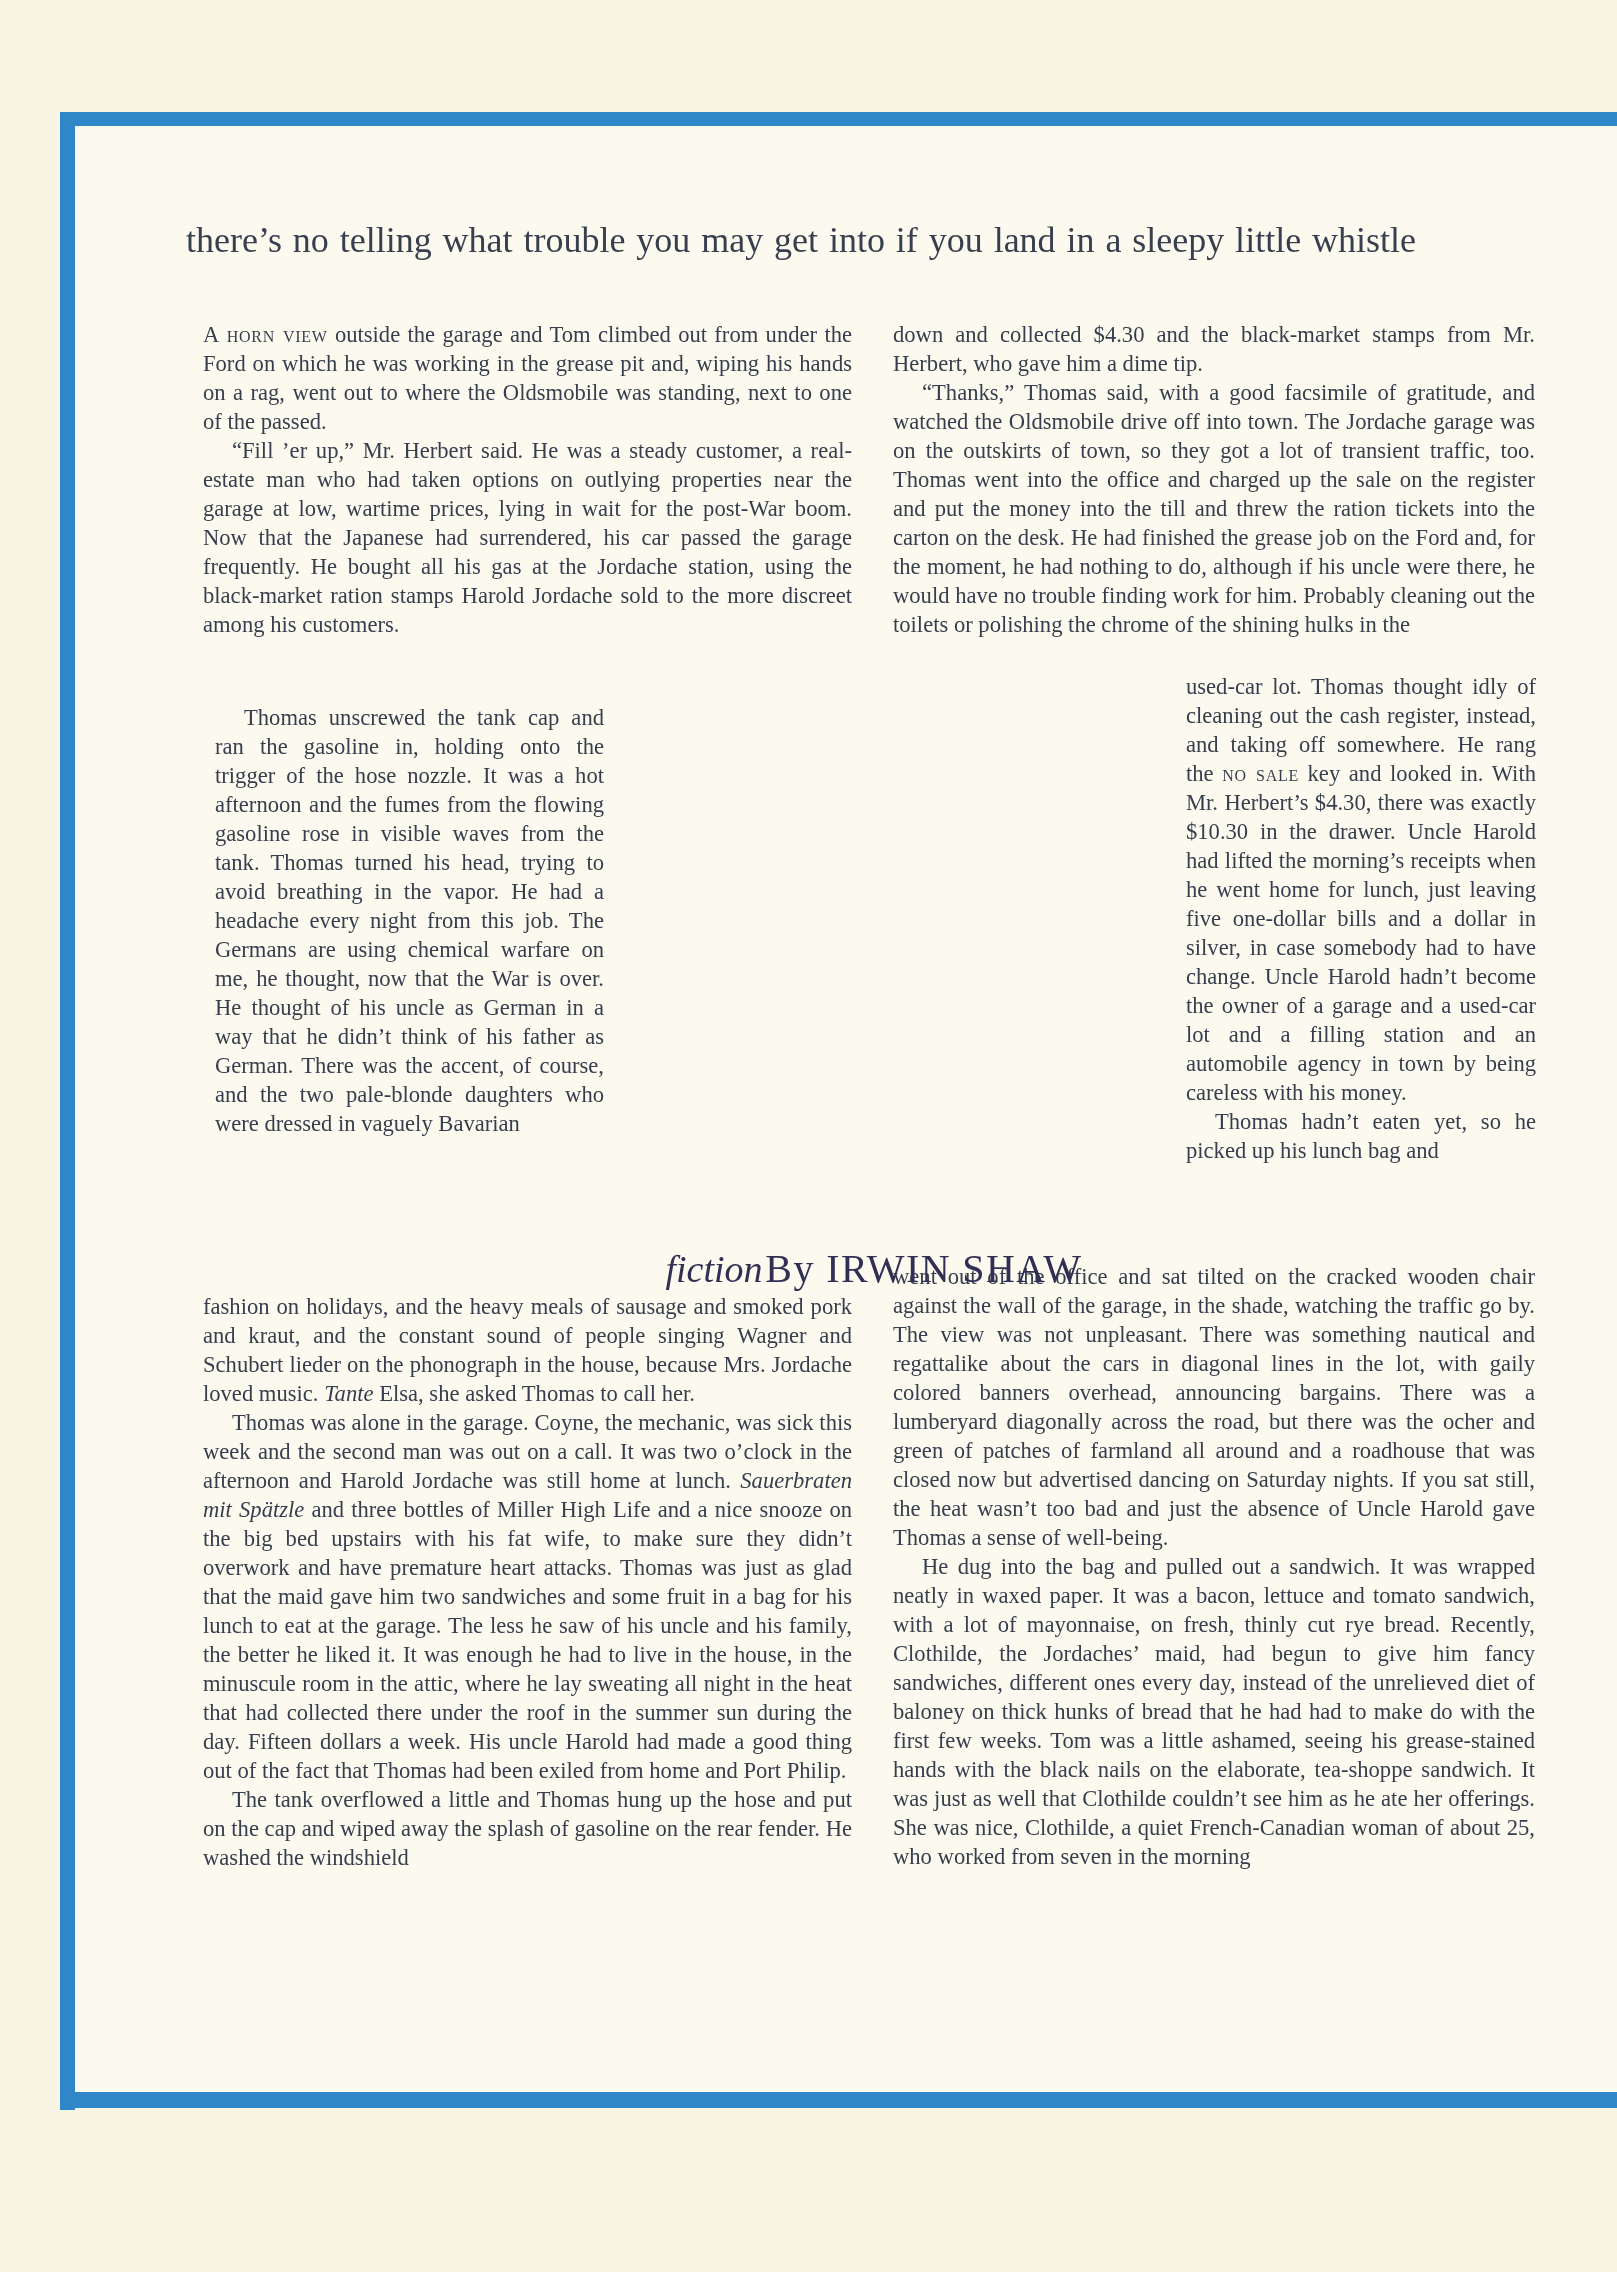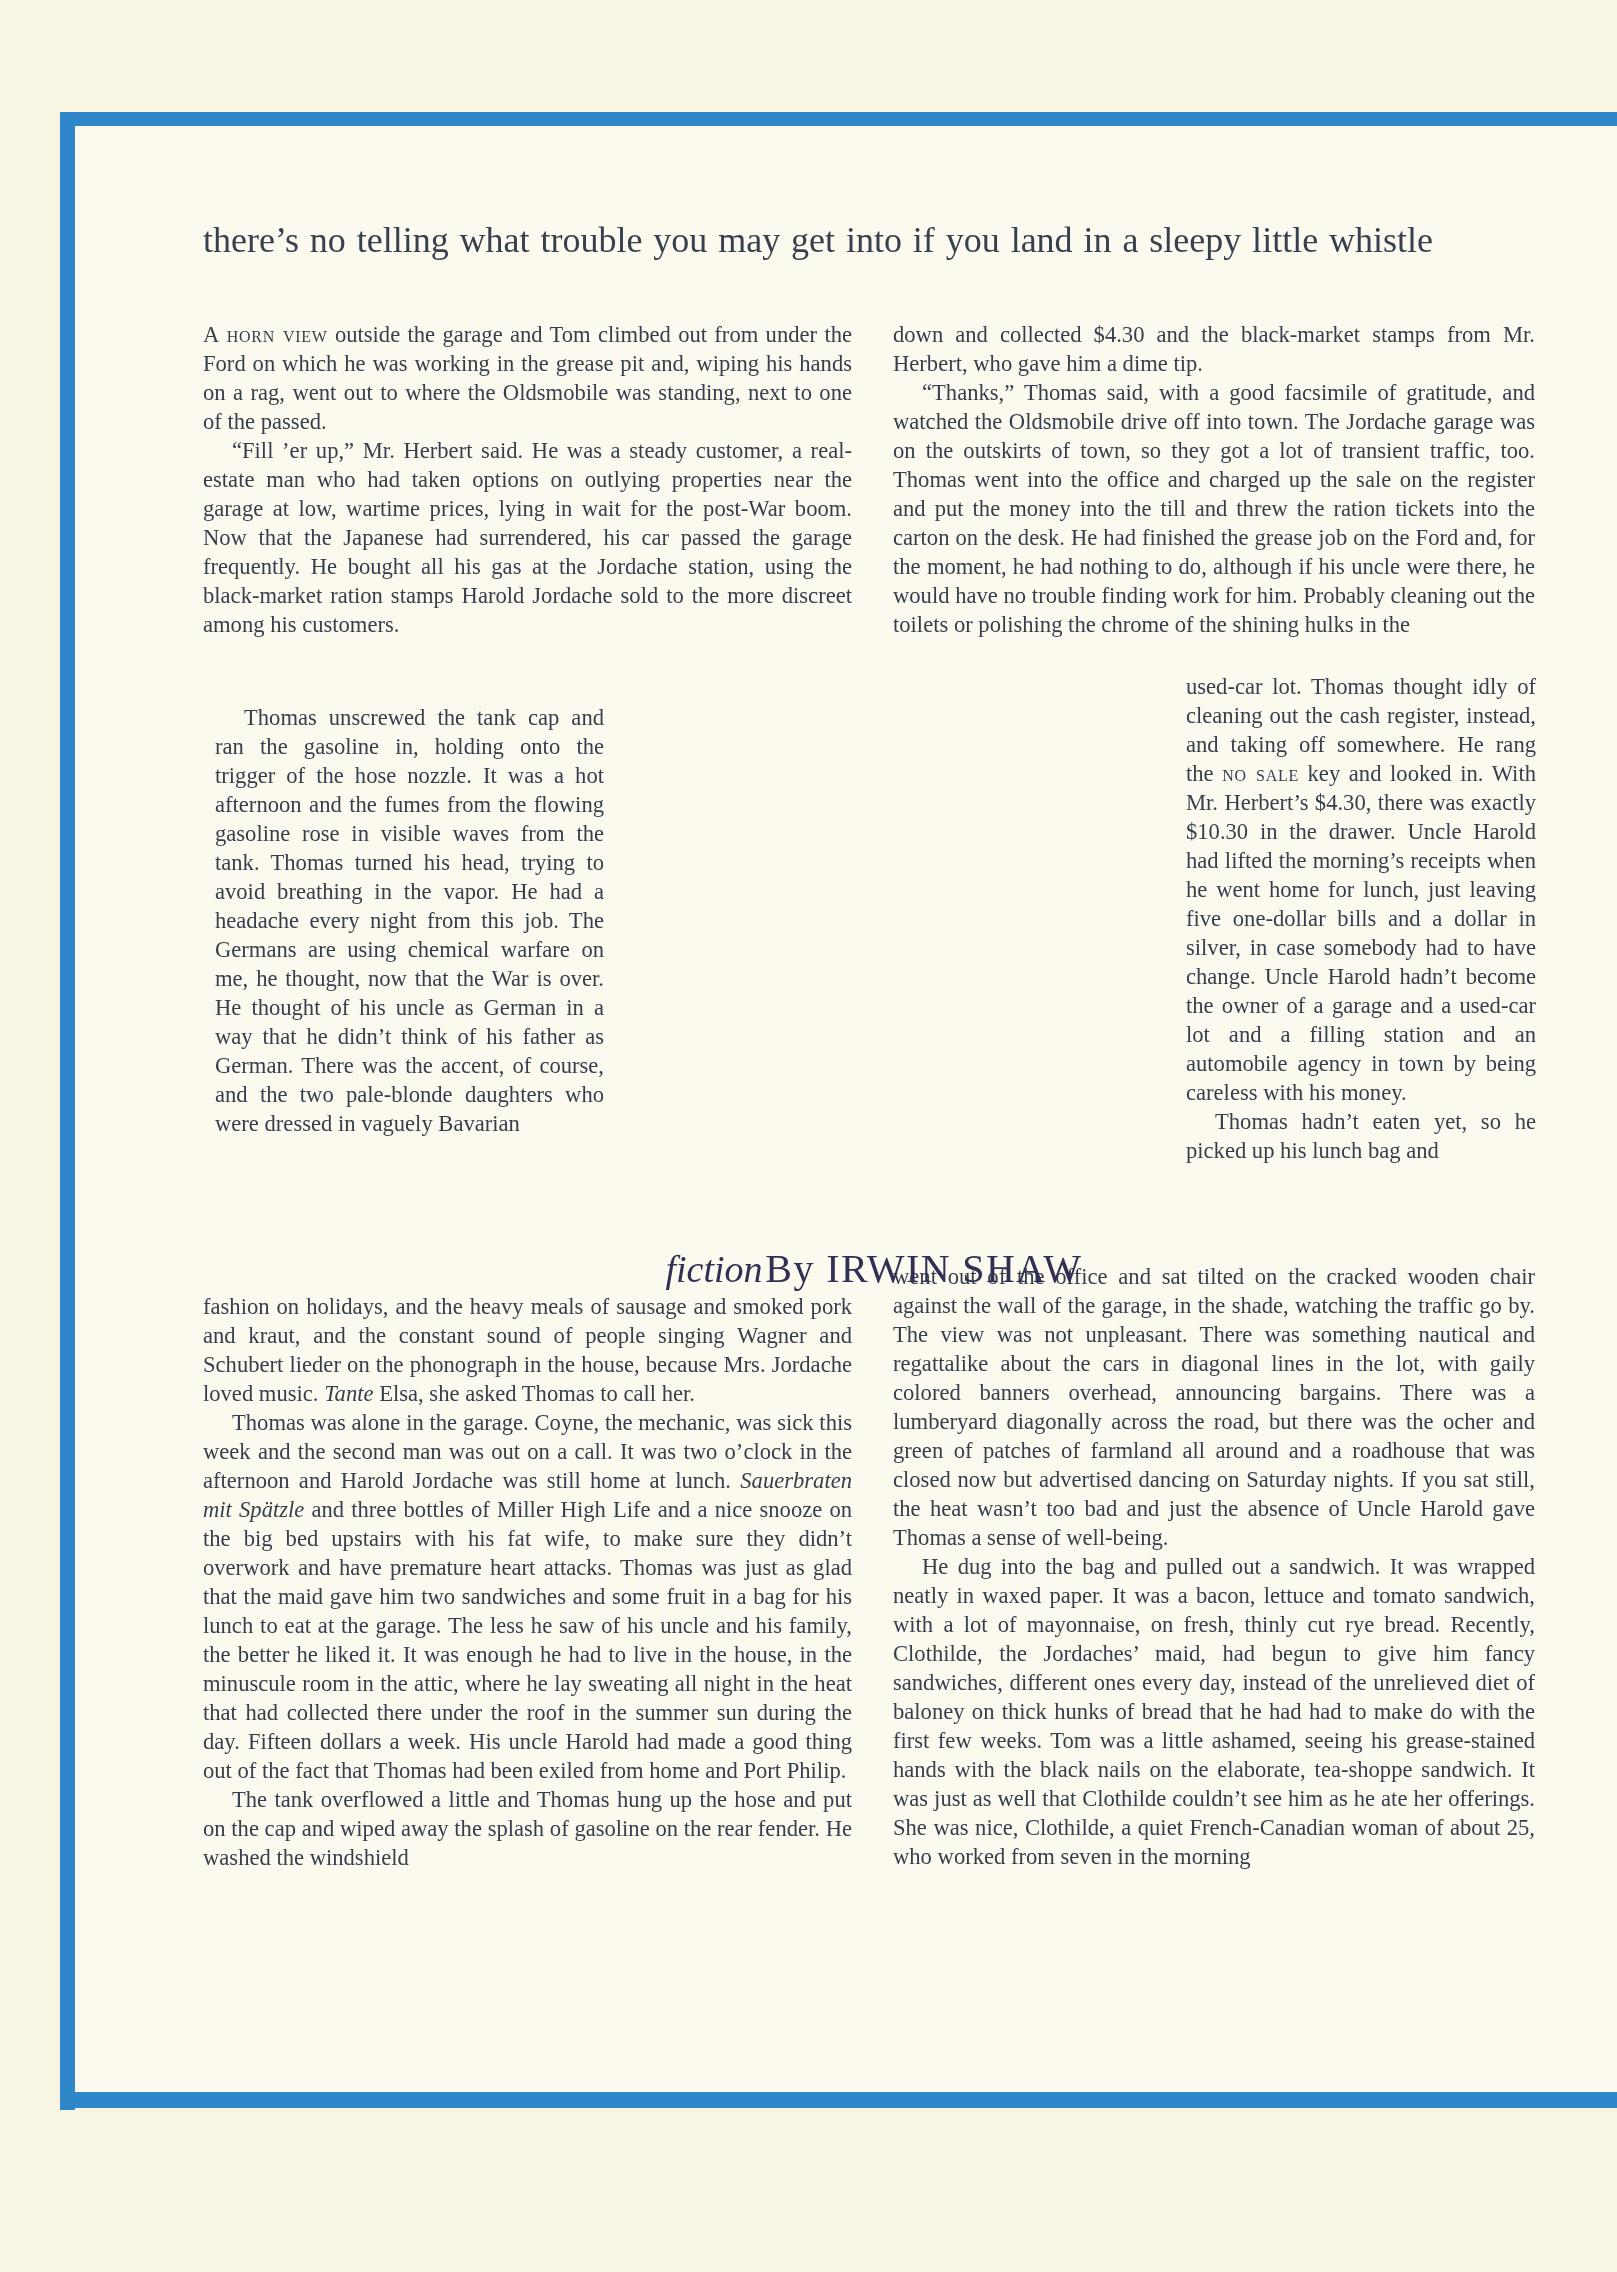--- a/index.html
+++ b/index.html
@@ -24,21 +24,21 @@
   .frame{
     position:absolute;
     background:#2f86c9;
   }
   #frame-left{ left:60px; top:112px; width:15px; height:1998px; }
   #frame-top{ left:60px; top:112px; width:1558px; height:14.4px; }
   #frame-bottom{ left:60px; top:2092px; width:1558px; height:16.4px; }
 
   #deck{
     position:absolute;
-    left:203px; top:218px; width:1230px;
+    left:186px; top:218px; width:1230px;
     font-size:36px; line-height:45px;
     color:#38404f;
   }
   .deck-line{
     text-align:justify;
     text-align-last:justify;
     white-space:normal;
   }
 
   .textblock{

